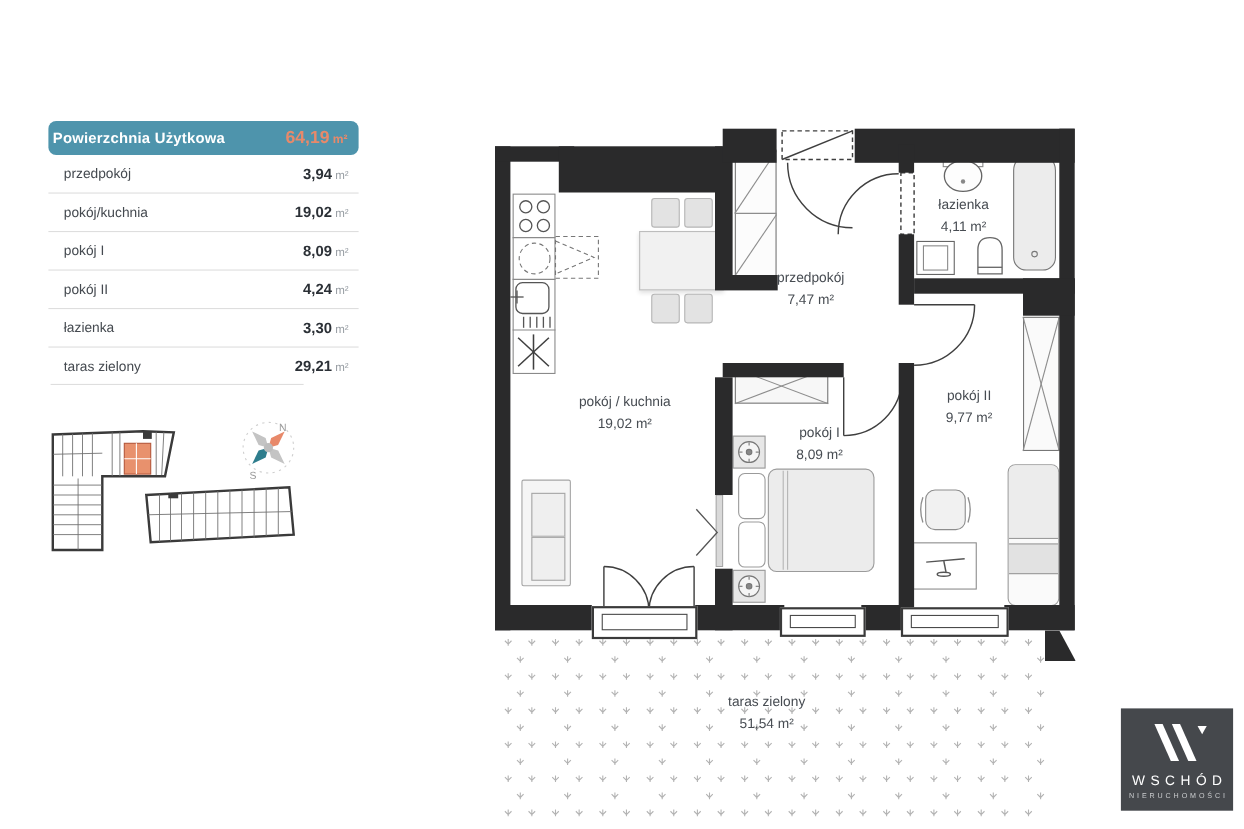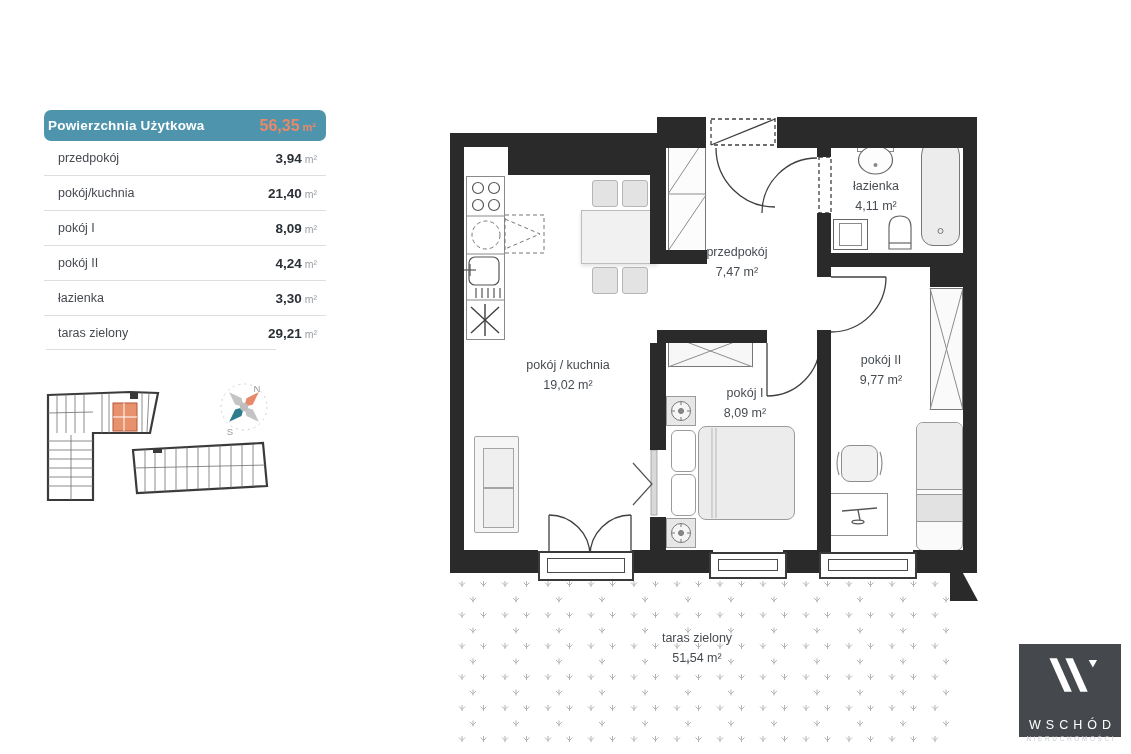--- a/index.html
+++ b/index.html
@@ -22,38 +22,38 @@
   
   .wall{position:absolute;background:var(--wall,#2a2a2b);z-index:3;}
   .furn{position:absolute;z-index:1;box-sizing:border-box;}
   #overlay{left:0;top:0;width:1131px;height:754px;z-index:2;pointer-events:none;}
   .window{position:absolute;z-index:4;background:#fff;border:2px solid #3a3a3a;box-sizing:border-box;}
   .window .inner{position:absolute;left:7px;right:7px;top:5px;bottom:6px;border:1px solid #4a4a4a;}
   .room-label{position:absolute;z-index:5;transform:translateX(-50%);text-align:center;
       color:#474c52;font-size:12.5px;line-height:20px;white-space:nowrap;}
   
   #logo{left:1019px;top:644px;width:102px;height:93px;background:var(--logoBg,#45484c);text-align:center;}
-  #logo .brand{color:#fff;font-size:12.5px;letter-spacing:5px;margin-top:19px;text-indent:5px;}
+  #logo .brand{color:#fff;font-size:12.5px;letter-spacing:5px;margin-top:3px;text-indent:5px;}
   #logo .sub{color:#c9cbcd;font-size:6.5px;letter-spacing:2.6px;margin-top:3px;text-indent:2.6px;}
 </style>
 </head>
 <body>
 
 <div class="abs" id="legend">
   <div id="legend-header">
     <span class="hl">Powierzchnia Użytkowa</span>
-    <span class="hv"><span>56,35</span><span class="u">m²</span></span>
+    <span class="hv"><span>64,19</span><span class="u">m²</span></span>
   </div>
   <div class="lrow">
     <span class="llabel">przedpokój</span>
     <span class="lval"><span>3,94</span><span class="u">m²</span></span>
   </div>
   <div class="lrow">
     <span class="llabel">pokój/kuchnia</span>
-    <span class="lval"><span>21,40</span><span class="u">m²</span></span>
+    <span class="lval"><span>19,02</span><span class="u">m²</span></span>
   </div>
   <div class="lrow">
     <span class="llabel">pokój I</span>
     <span class="lval"><span>8,09</span><span class="u">m²</span></span>
   </div>
   <div class="lrow">
     <span class="llabel">pokój II</span>
     <span class="lval"><span>4,24</span><span class="u">m²</span></span>
   </div>
   <div class="lrow">

